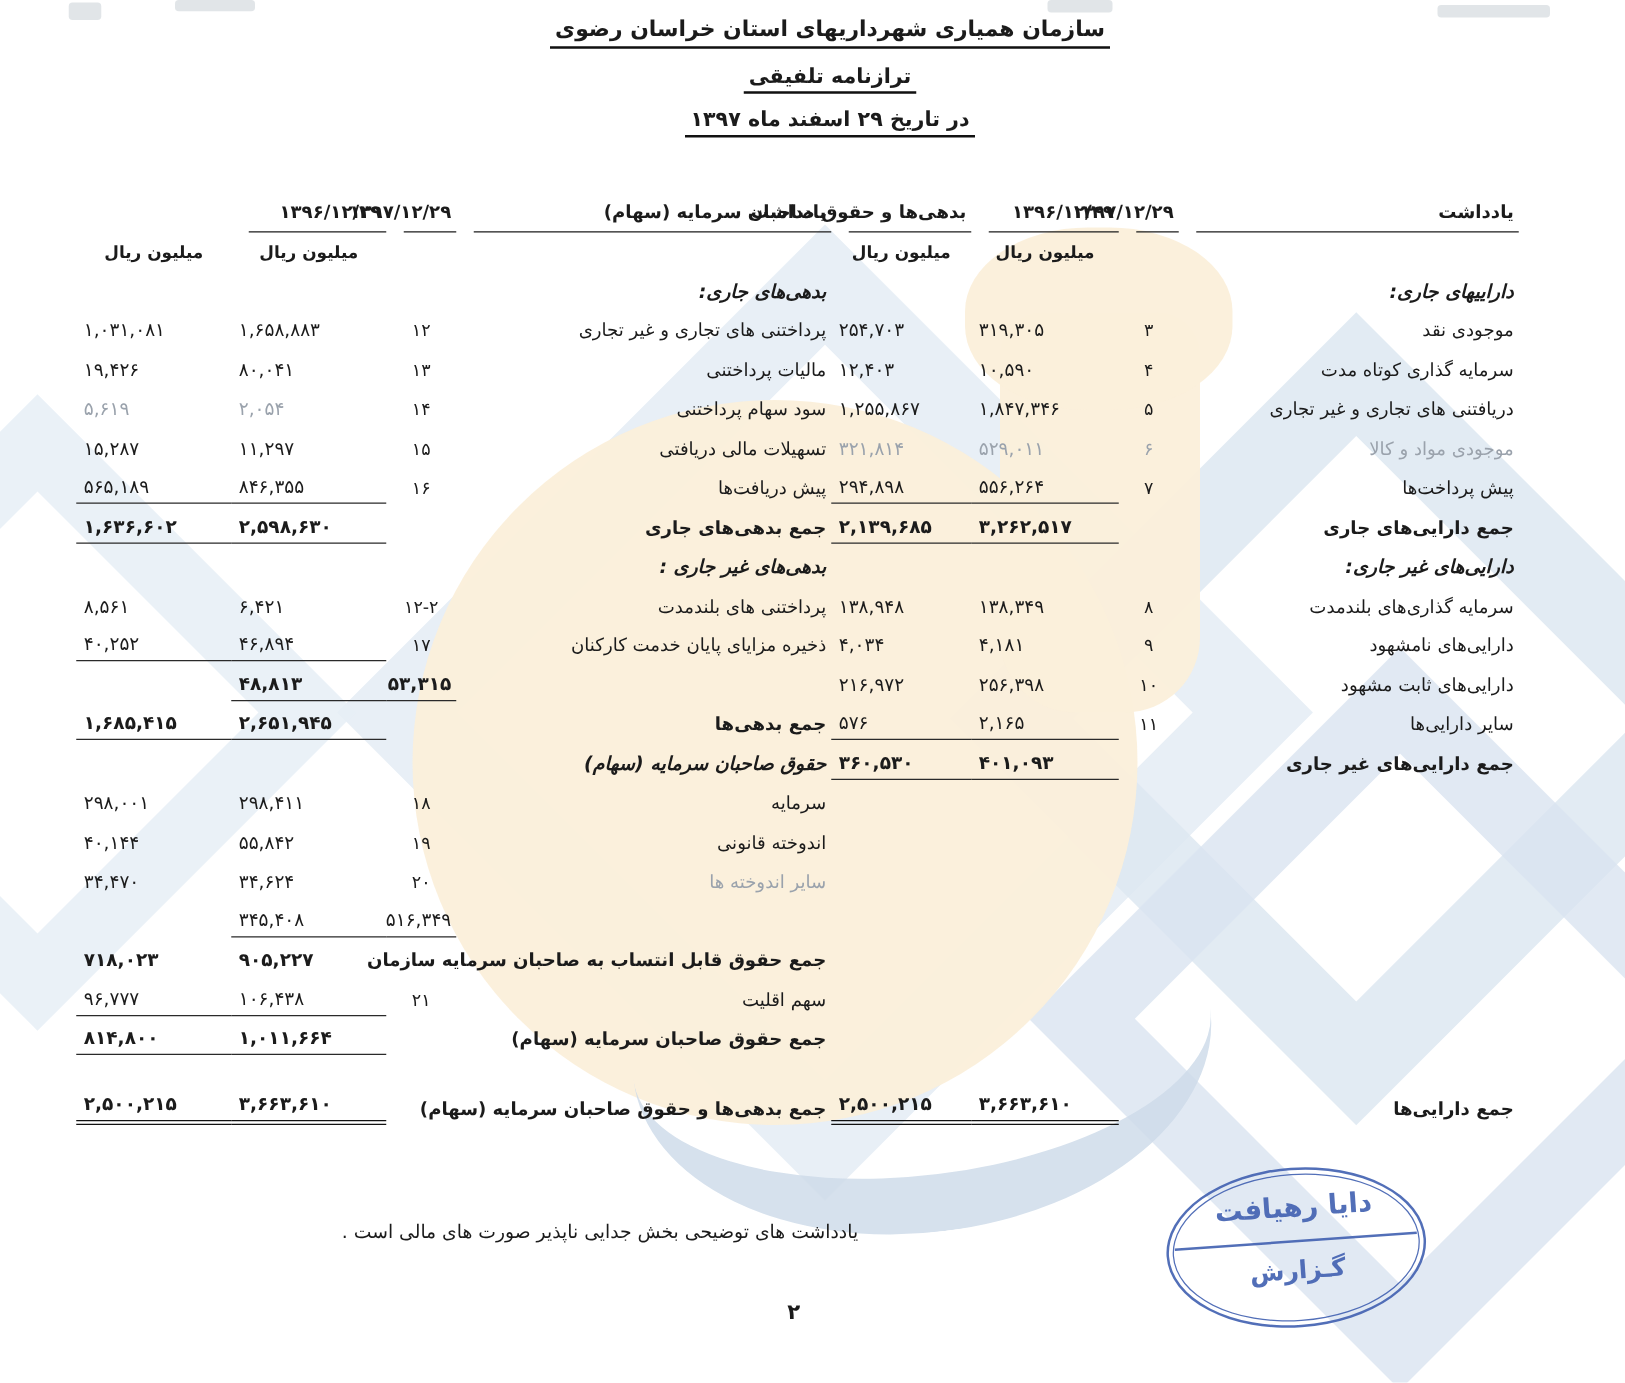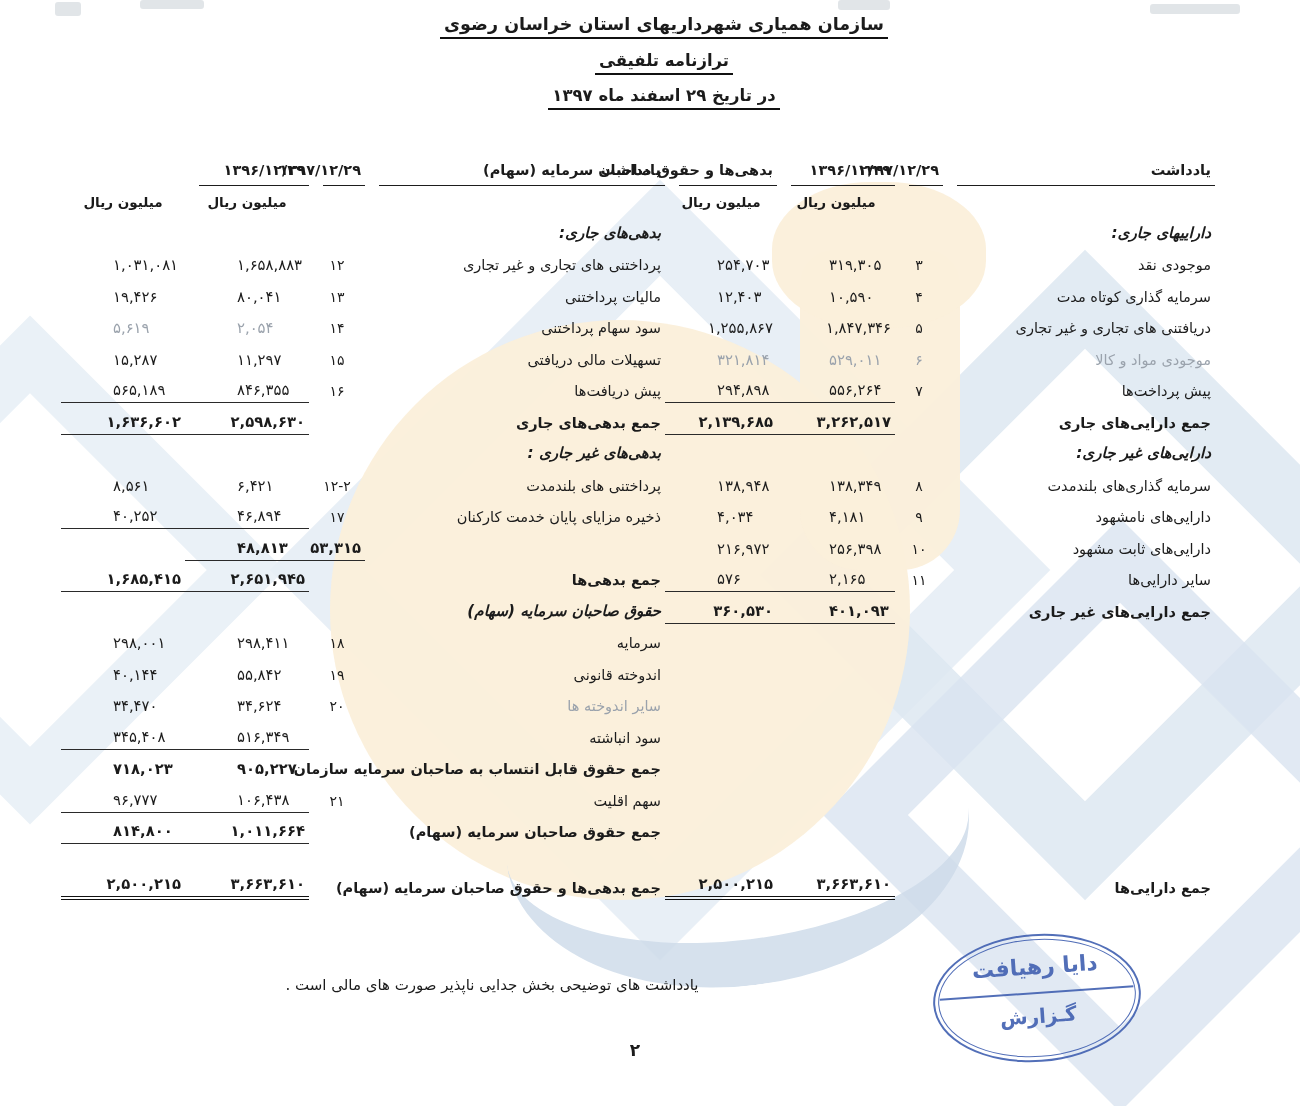--- a/index.html
+++ b/index.html
@@ -32,29 +32,29 @@
   .trow{display:grid;grid-template-columns:272px 48px 118px 112px 300px 56px 124px 124px;align-items:end;height:31.5px;}
   .trow.colhead{height:44px;align-items:end;}
   .trow.unitrow{height:28px;}
   .trow.gap-top{margin-top:16px;height:40px;}
   .c{padding:0 4px 4px 4px;white-space:nowrap;}
   .label{text-align:right;font-size:14.5px;}
   .colhead .c{font-weight:bold;text-align:right;font-size:14.5px;border-bottom:1.6px solid #1d1d1d;margin-left:14px;padding-bottom:7px;}
   .unitrow .c{text-align:center;font-weight:bold;font-size:13.5px;}
   .note{text-align:center;font-size:14px;}
   .val{text-align:left;font-size:14.8px;letter-spacing:.3px;}
-  .val .ltr{padding-left:2px;margin-left:46px;}
+  .val .ltr{padding-left:2px;}
   .bold{font-weight:bold;}
   .section{font-weight:bold;font-style:italic;font-size:15.2px;}
   .faded{color:#9aa2ac;}
   .ul{border-bottom:1.6px solid #2a2a2a;}
   .dul{border-bottom:4px double #111;}
   .ltr{direction:ltr;unicode-bidi:isolate;display:inline-block;}
   
-  .foot-note{position:absolute;top:976px;left:12px;width:960px;text-align:center;font-size:15px;}
+  .foot-note{position:absolute;top:976px;left:0;width:960px;text-align:center;font-size:15px;}
   .page-num{position:absolute;top:1040px;left:615px;width:40px;text-align:center;font-weight:bold;font-size:17px;}
   
   .stamp{position:absolute;left:933px;top:934px;width:208px;height:128px;transform:rotate(-4deg);z-index:2;opacity:.92;}
   .stamp .oval-outer,.stamp .oval-inner{position:absolute;border-radius:50%;border:2px solid #4463b2;}
   .stamp .oval-outer{left:0;top:0;right:0;bottom:0;}
   .stamp .oval-inner{left:5px;top:5px;right:5px;bottom:5px;border-width:1.6px;}
   .stamp .bar{position:absolute;left:7px;right:7px;top:58px;height:2px;background:#4463b2;}
   .stamp .t1{position:absolute;top:20px;left:0;width:100%;text-align:center;color:#4463b2;font-weight:bold;font-size:22px;}
   .stamp .t2{position:absolute;top:70px;left:0;width:100%;text-align:center;color:#4463b2;font-weight:bold;font-size:20px;letter-spacing:2px;}
 </style>
@@ -264,21 +264,20 @@
           <div class="c label faded">سایر اندوخته ها</div>
           <div class="c note"><span class="ltr">۲۰</span></div>
           <div class="c val"><span class="ltr">۳۴,۶۲۴</span></div>
           <div class="c val"><span class="ltr">۳۴,۴۷۰</span></div>
         </div>
         <div class="trow">
           <div class="c label"></div>
           <div class="c note"></div>
           <div class="c val"></div>
           <div class="c val"></div>
-          <div class="c label">سود انباشته</div>
           <div class="c note"></div>
           <div class="c val ul"><span class="ltr">۵۱۶,۳۴۹</span></div>
           <div class="c val ul"><span class="ltr">۳۴۵,۴۰۸</span></div>
         </div>
         <div class="trow">
           <div class="c label"></div>
           <div class="c note"></div>
           <div class="c val"></div>
           <div class="c val"></div>
           <div class="c label bold">جمع حقوق قابل انتساب به صاحبان سرمایه سازمان</div>

